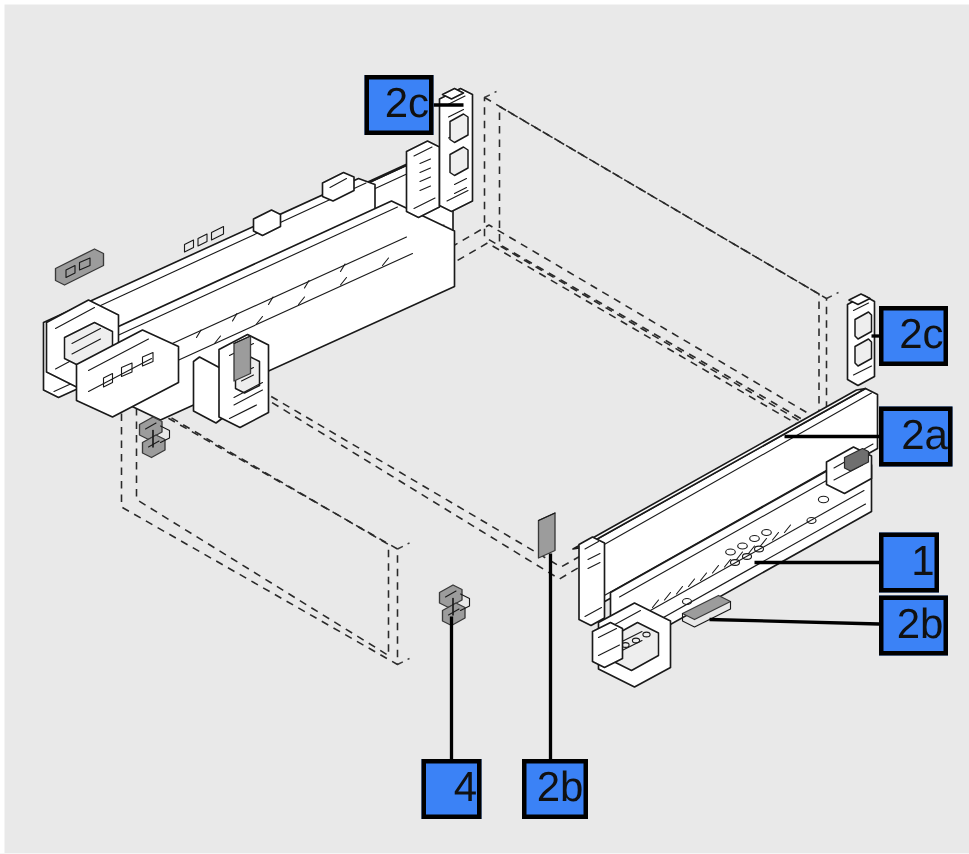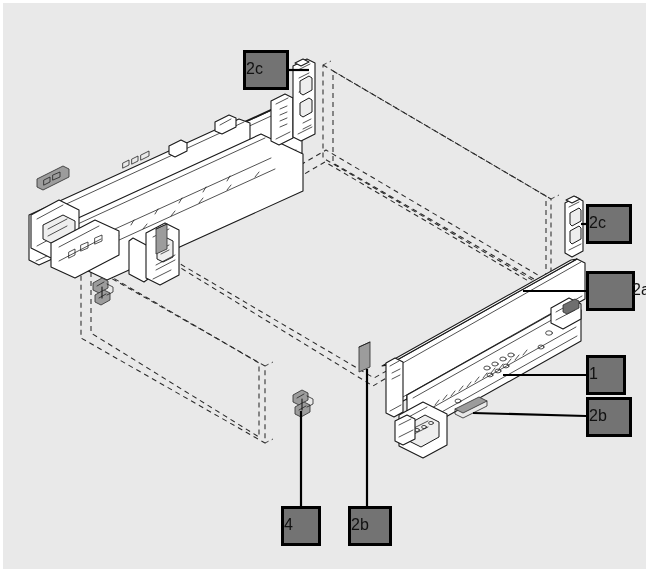--- a/index.html
+++ b/index.html
@@ -25,28 +25,28 @@
     left: 0;
     top: 0;
     width: 646px;
     height: 569px;
     display: block;
   }
   
   .callout {
     position: absolute;
     box-sizing: border-box;
-    background: #737373;
+    background: #3b82f6;
     border: 3px solid #000000;
     color: #111111;
     display: flex;
     align-items: center;
-    justify-content: flex-start;
+    justify-content: flex-end;
     font-family: "Liberation Sans", sans-serif;
-    font-size: 16px;
+    font-size: 28px;
     line-height: 1;
     letter-spacing: 0px;
     font-weight: 400;
     z-index: 20;
   }
   .callout span { display:block; transform: translateY(-1px); }
 </style>
 </head>
 <body>
 

